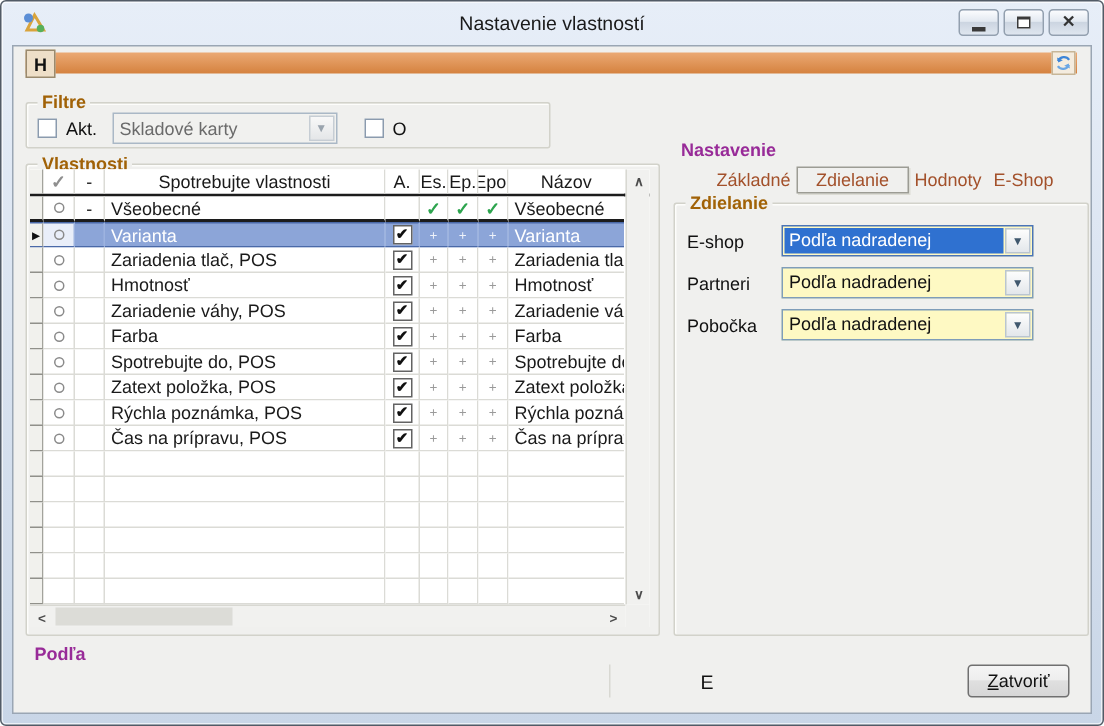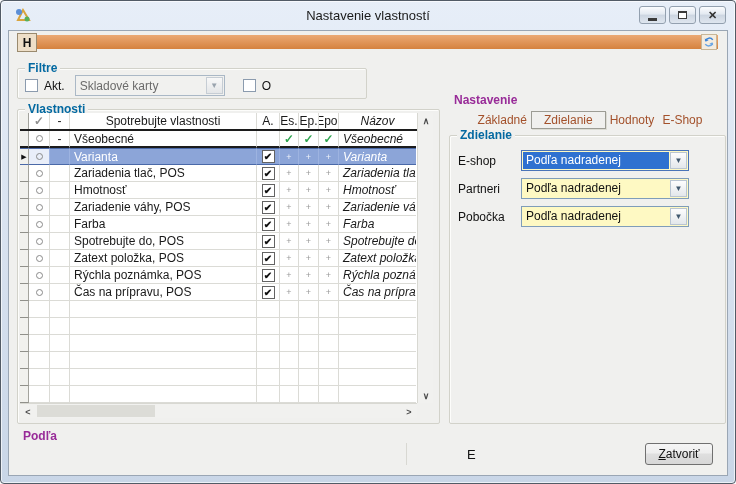--- a/index.html
+++ b/index.html
@@ -13,21 +13,21 @@
   .min-glyph{width:9px;height:3px;background:#3a3a3a;margin-top:8px;}
   .max-glyph{width:9px;height:8px;border:1px solid #3a3a3a;border-top-width:2px;box-sizing:border-box;background:#fff;}
   .close-glyph{font-size:11px;font-weight:bold;color:#333;line-height:1;}
   .content{position:absolute;left:7px;right:7px;top:29px;bottom:7px;background:#f0f0ee;border:1px solid #9aa6b4;box-sizing:content-box;}
   
   .hbar{position:absolute;left:8px;right:9px;top:4px;height:14px;background:linear-gradient(#eba974,#d5823f);}
   .h-btn{position:absolute;left:8px;top:2px;width:20px;height:19px;background:#eedfc8;border:1px solid #9a8a6e;font-size:12px;font-weight:bold;color:#111;display:flex;align-items:center;justify-content:center;box-sizing:border-box;}
   .refresh-btn{position:absolute;right:10px;top:3px;width:16px;height:16px;background:#f4ecdf;border:1px solid #c7b698;display:flex;align-items:center;justify-content:center;box-sizing:border-box;}
   
   .group{position:absolute;border:1px solid #d2d2ca;border-radius:2px;box-shadow:inset 1px 1px 0 #fdfdfb;box-sizing:border-box;}
-  .group-label{position:absolute;top:-7px;left:7px;background:#f0f0ee;padding:0 3px;color:#0369a1;font-size:12px;font-weight:bold;line-height:13px;}
+  .group-label{position:absolute;top:-7px;left:7px;background:#f0f0ee;padding:0 3px;color:#a16207;font-size:12px;font-weight:bold;line-height:13px;}
   .purple-label{color:#982b98;font-size:12px;font-weight:bold;}
   
   .g-filtre{left:8px;top:37px;width:350px;height:31px;}
   .filtre-inner{display:flex;align-items:center;gap:6px;padding:6px 0 0 7px;}
   .cbox{width:13px;height:13px;background:#fff;border:1px solid #8b9bae;box-sizing:border-box;}
   .flabel{font-size:12px;color:#111;}
   .dd-disabled{width:150px;height:21px;border:1px solid #aab8c6;background:#f1f1ef;display:flex;align-items:center;box-sizing:border-box;margin-left:4px;gap:16px;}
   .dd-disabled .val{flex:1;font-size:12px;color:#6b6b6b;padding-left:4px;white-space:nowrap;overflow:hidden;}
   .dd-disabled .dbtn{width:17px;height:17px;margin:1px;background:linear-gradient(#f8f8f8,#e4e6e8);border:1px solid #c6cdd4;display:flex;align-items:center;justify-content:center;font-size:8px;color:#9aa4ae;box-sizing:border-box;}
   .o-box{margin-left:12px;}
@@ -39,21 +39,21 @@
   .cell{border-right:1px solid #dbdbd6;border-bottom:1px solid #dbdbd6;box-sizing:border-box;font-size:12px;color:#1a1a1a;display:flex;align-items:center;overflow:hidden;white-space:nowrap;background:#fff;}
   .thead .cell{justify-content:center;border-bottom:none;}
   .c-ind{width:9px;background:#f1f1ed;border-right:1px solid #a3a39c;border-bottom:1px solid #90908a;justify-content:center;}
   .c-chk{width:21px;justify-content:center;}
   .c-minus{width:20px;justify-content:center;}
   .c-place{width:187px;padding-left:4px;}
   .c-a{width:23px;justify-content:center;}
   .c-es{width:19px;justify-content:center;}
   .c-ep{width:20px;justify-content:center;}
   .c-epo{width:20px;justify-content:center;}
-  .c-name{width:77px;padding-left:4px;border-right:none;font-style:italic;}
+  .c-name{width:77px;padding-left:4px;border-right:none;}
   .hdr-check{color:#8f8f8f;font-weight:bold;}
   .grp .cell{border-bottom:2px solid #1c1c1c;}
   .sel .cell{background:#8ca5d8;color:#fff;border-right-color:#9db3e0;border-top:1px solid #4a69a8;border-bottom:1px solid #4a69a8;}
   .sel .c-ind{background:#f1f1ed;border-right-color:#a3a39c;}
   .sel .c-chk{background:#e9eef9;}
   .ring{width:5px;height:5px;border:1px solid #8a8a8a;border-radius:50%;}
   .cb{width:13px;height:13px;background:#fff;border:1px solid #636363;color:#101010;font-size:10px;line-height:11px;text-align:center;font-weight:bold;box-sizing:border-box;}
   .gc{color:#2da44e;font-weight:bold;font-size:12px;}
   .pl{color:#9a9a9a;font-size:9px;}
   .sel .pl{color:#eef2fa;}

